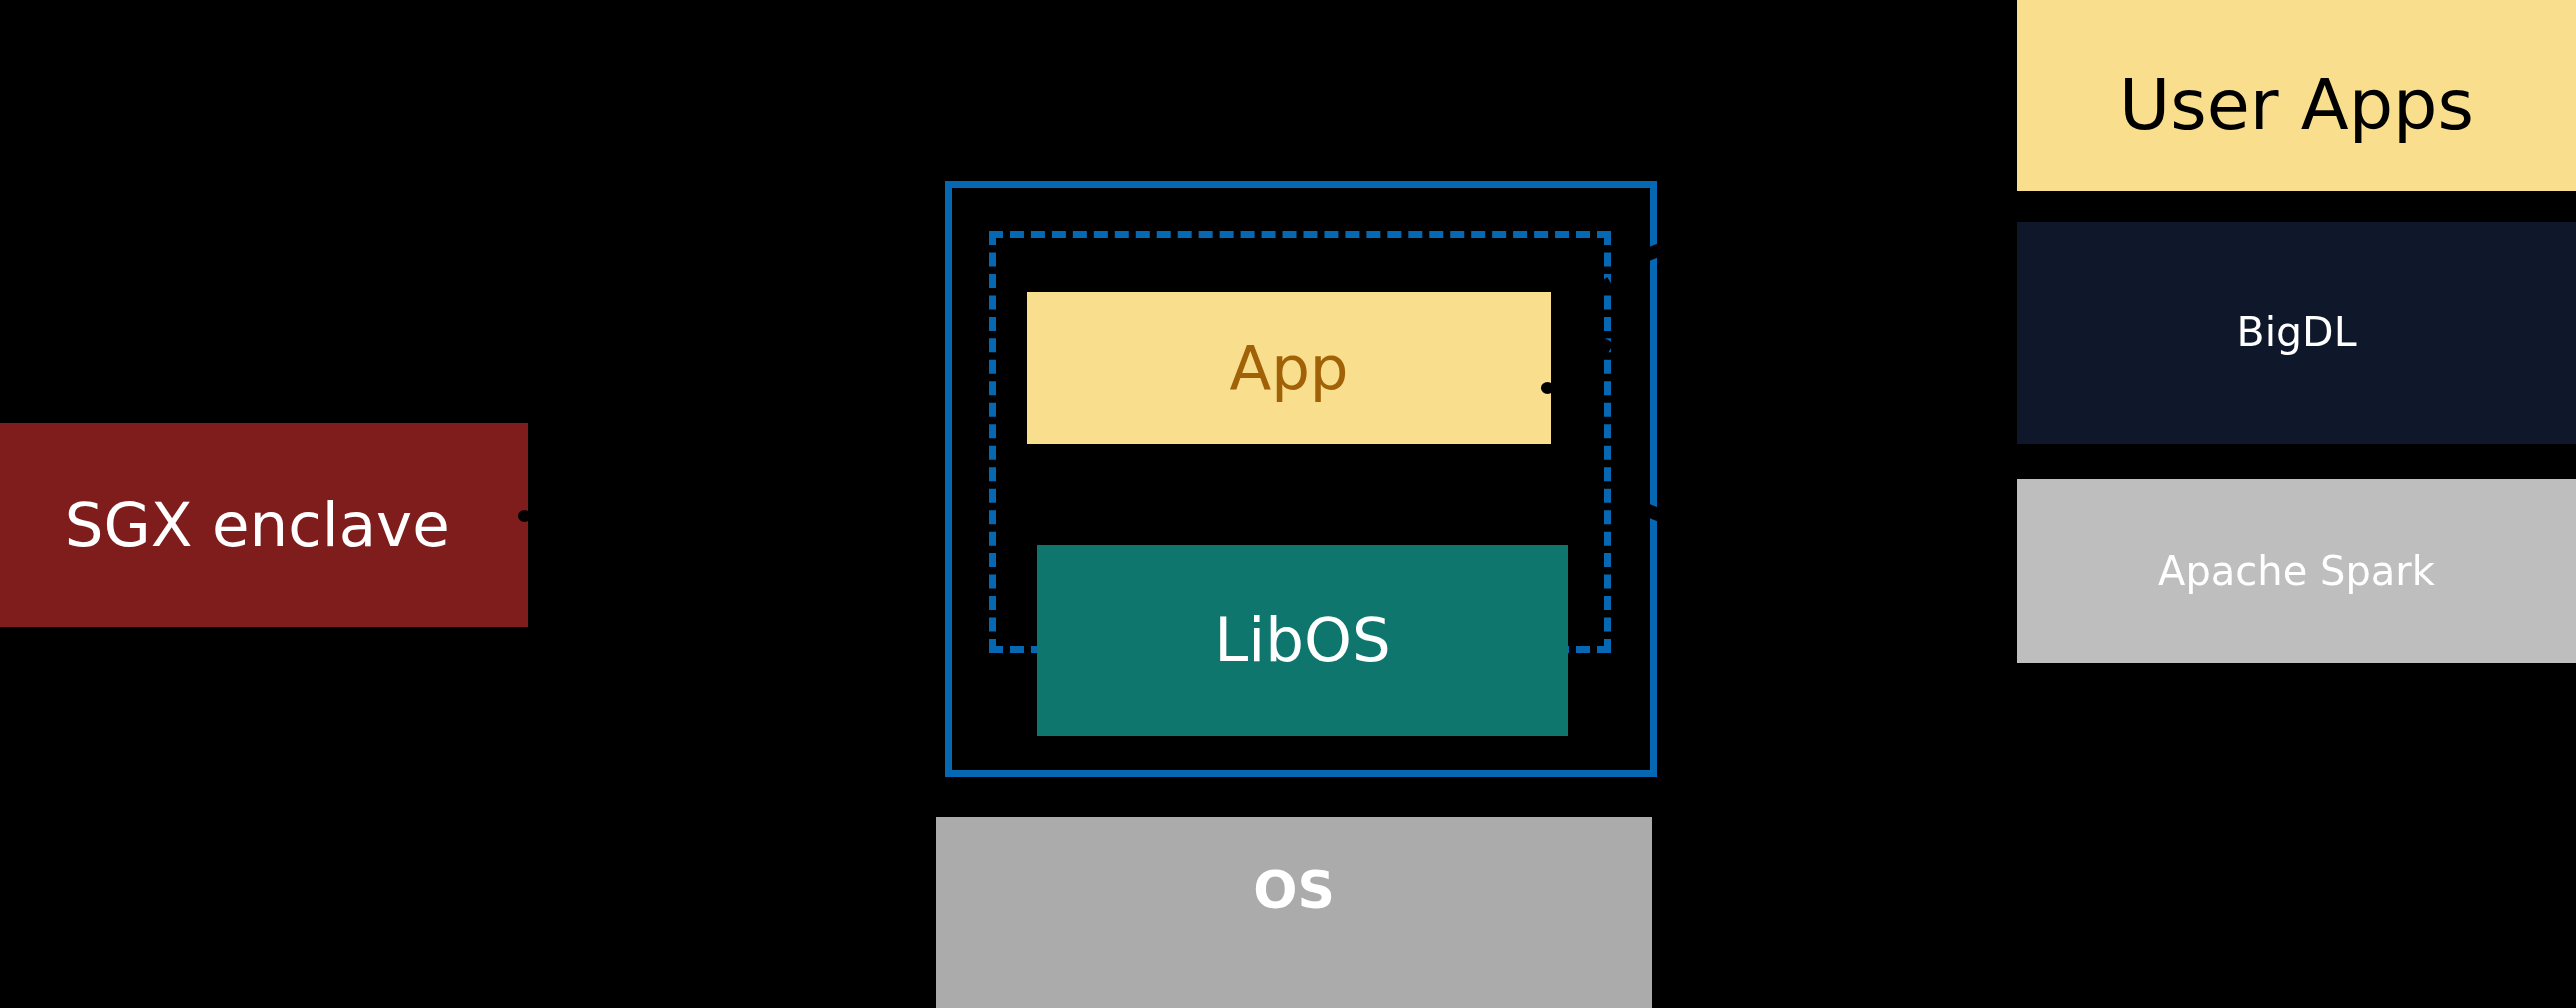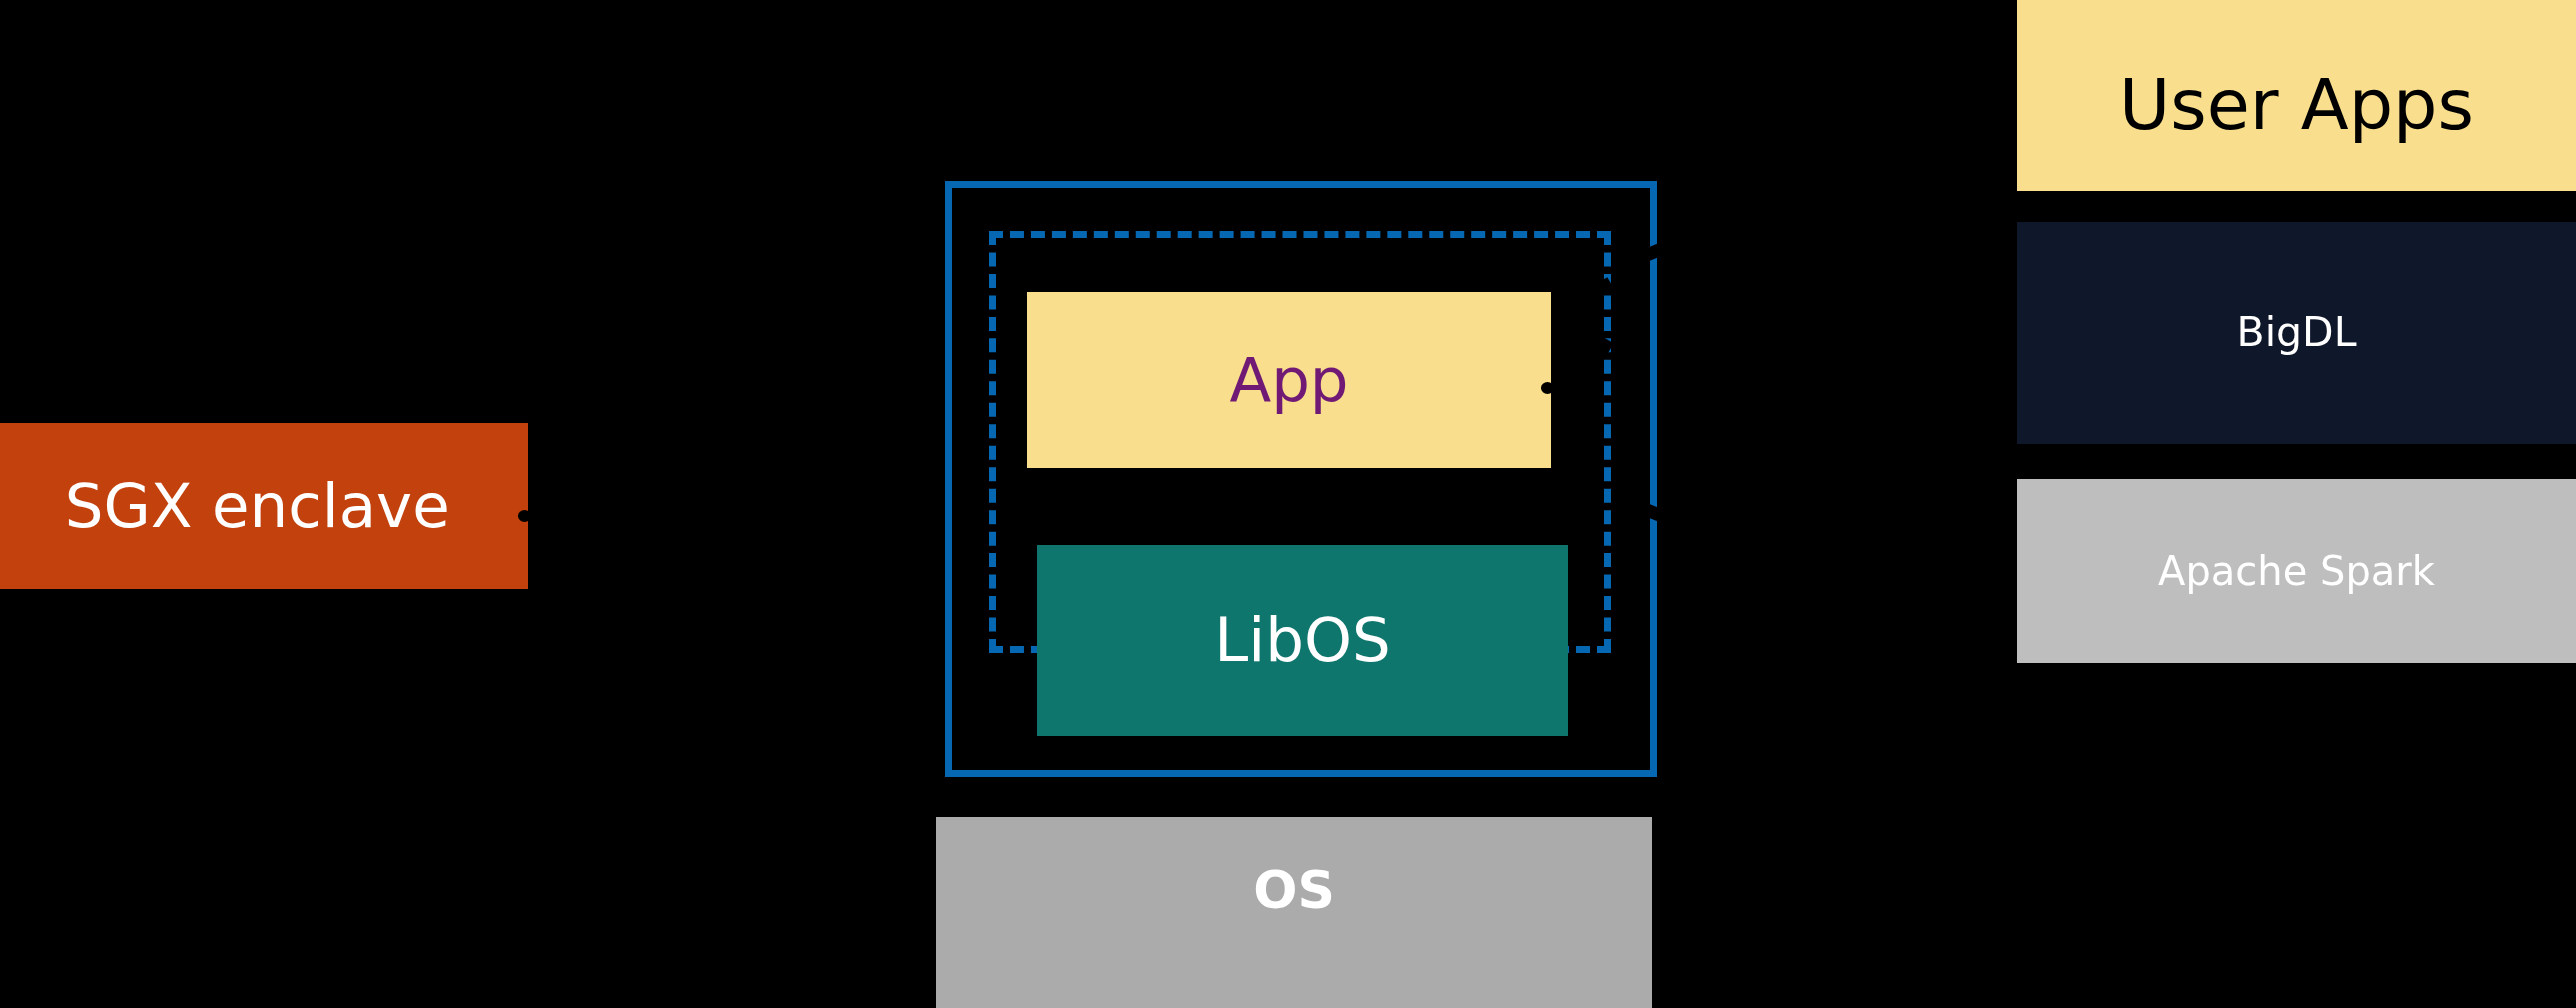--- a/index.html
+++ b/index.html
@@ -33,22 +33,22 @@
     line-height: 1.05;
     white-space: nowrap;
     overflow: visible;
   }
 
   
   .sgx-enclave {
     left: 0px;
     top: 423px;
     width: 528px;
-    height: 166px;
-    background: #c2410c;
+    height: 204px;
+    background: #7f1d1d;
     color: #FFFFFF;
     font-size: 61px;
     font-weight: 400;
   }
   .sgx-enclave .lbl { transform: translateX(-6.7px); }
 
   
   .sgx-endpoint {
     position: absolute;
     left: 518px;
@@ -77,23 +77,23 @@
     height: 422px;
     border: 7.5px dashed #0668B3;
     background: transparent;
   }
 
   
   .app-box {
     left: 1027px;
     top: 292px;
     width: 524px;
-    height: 176px;
+    height: 152px;
     background: #F8DE8D;
-    color: #701a75;
+    color: #a16207;
     font-size: 61px;
     font-weight: 400;
   }
 
   
   .libos-box {
     left: 1037px;
     top: 545px;
     width: 531px;
     height: 191px;

